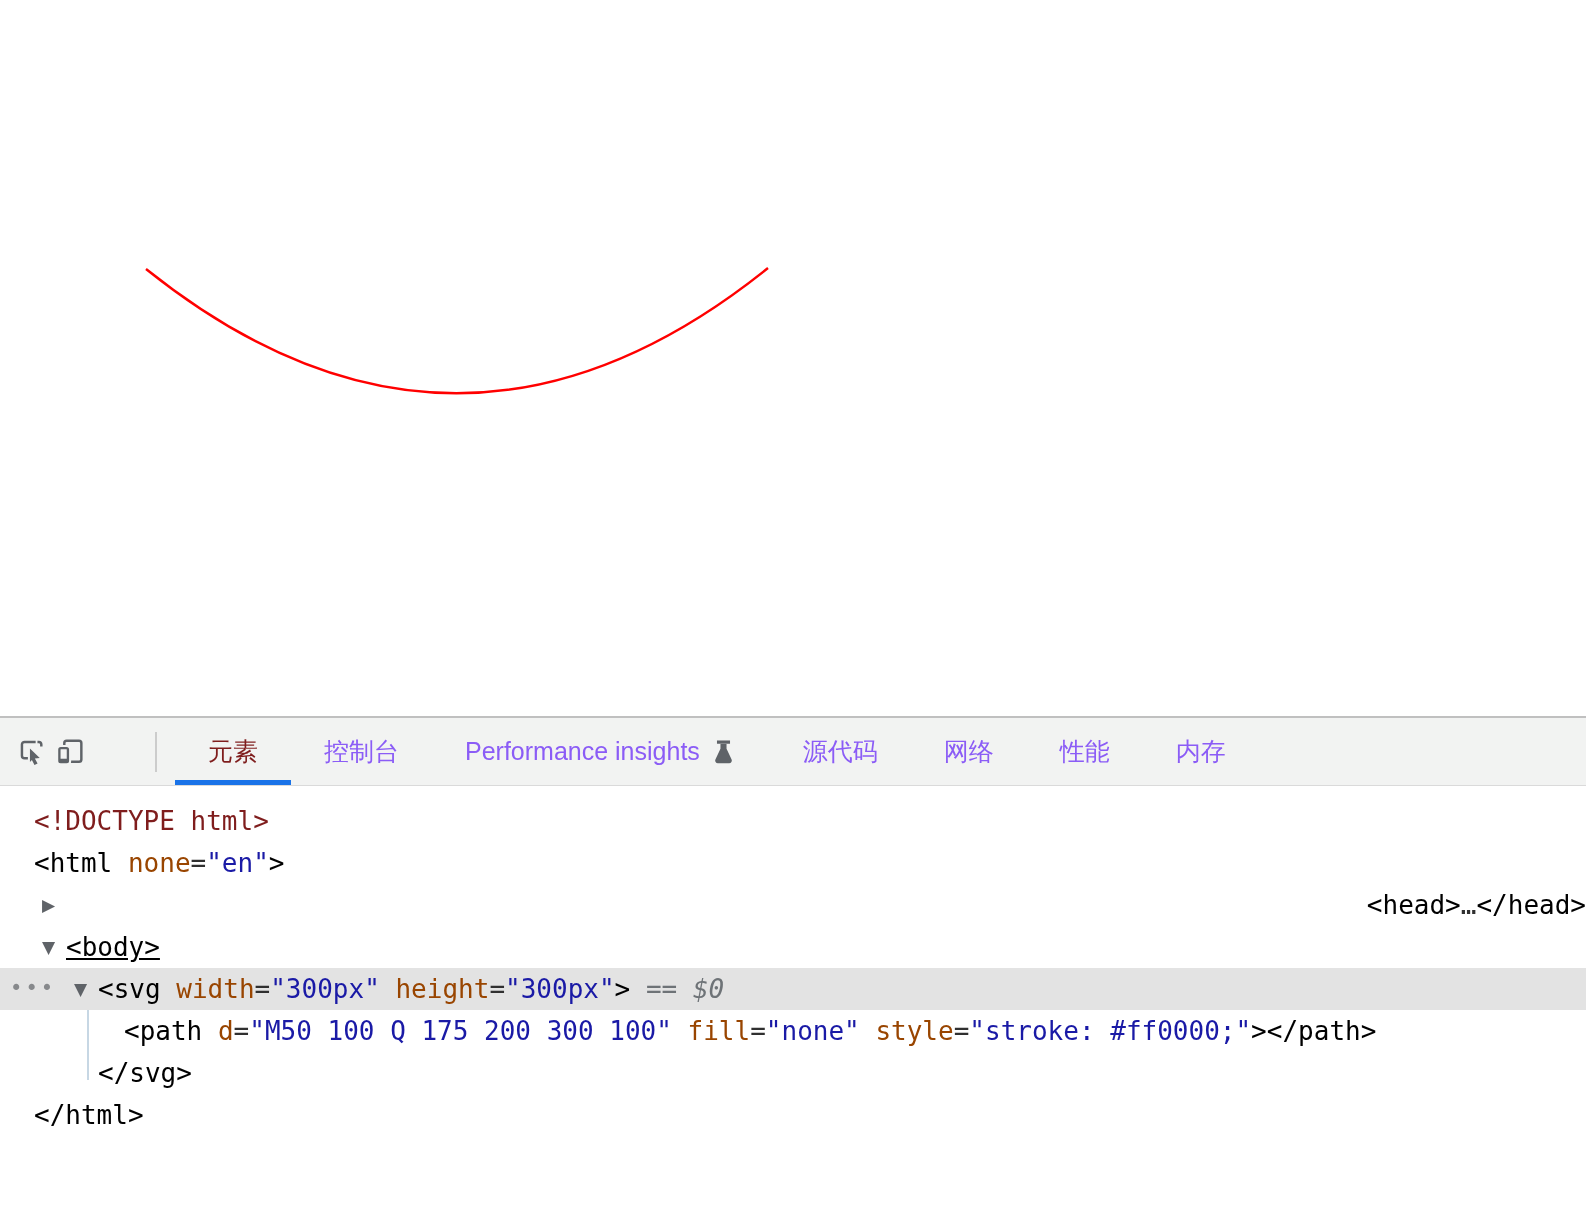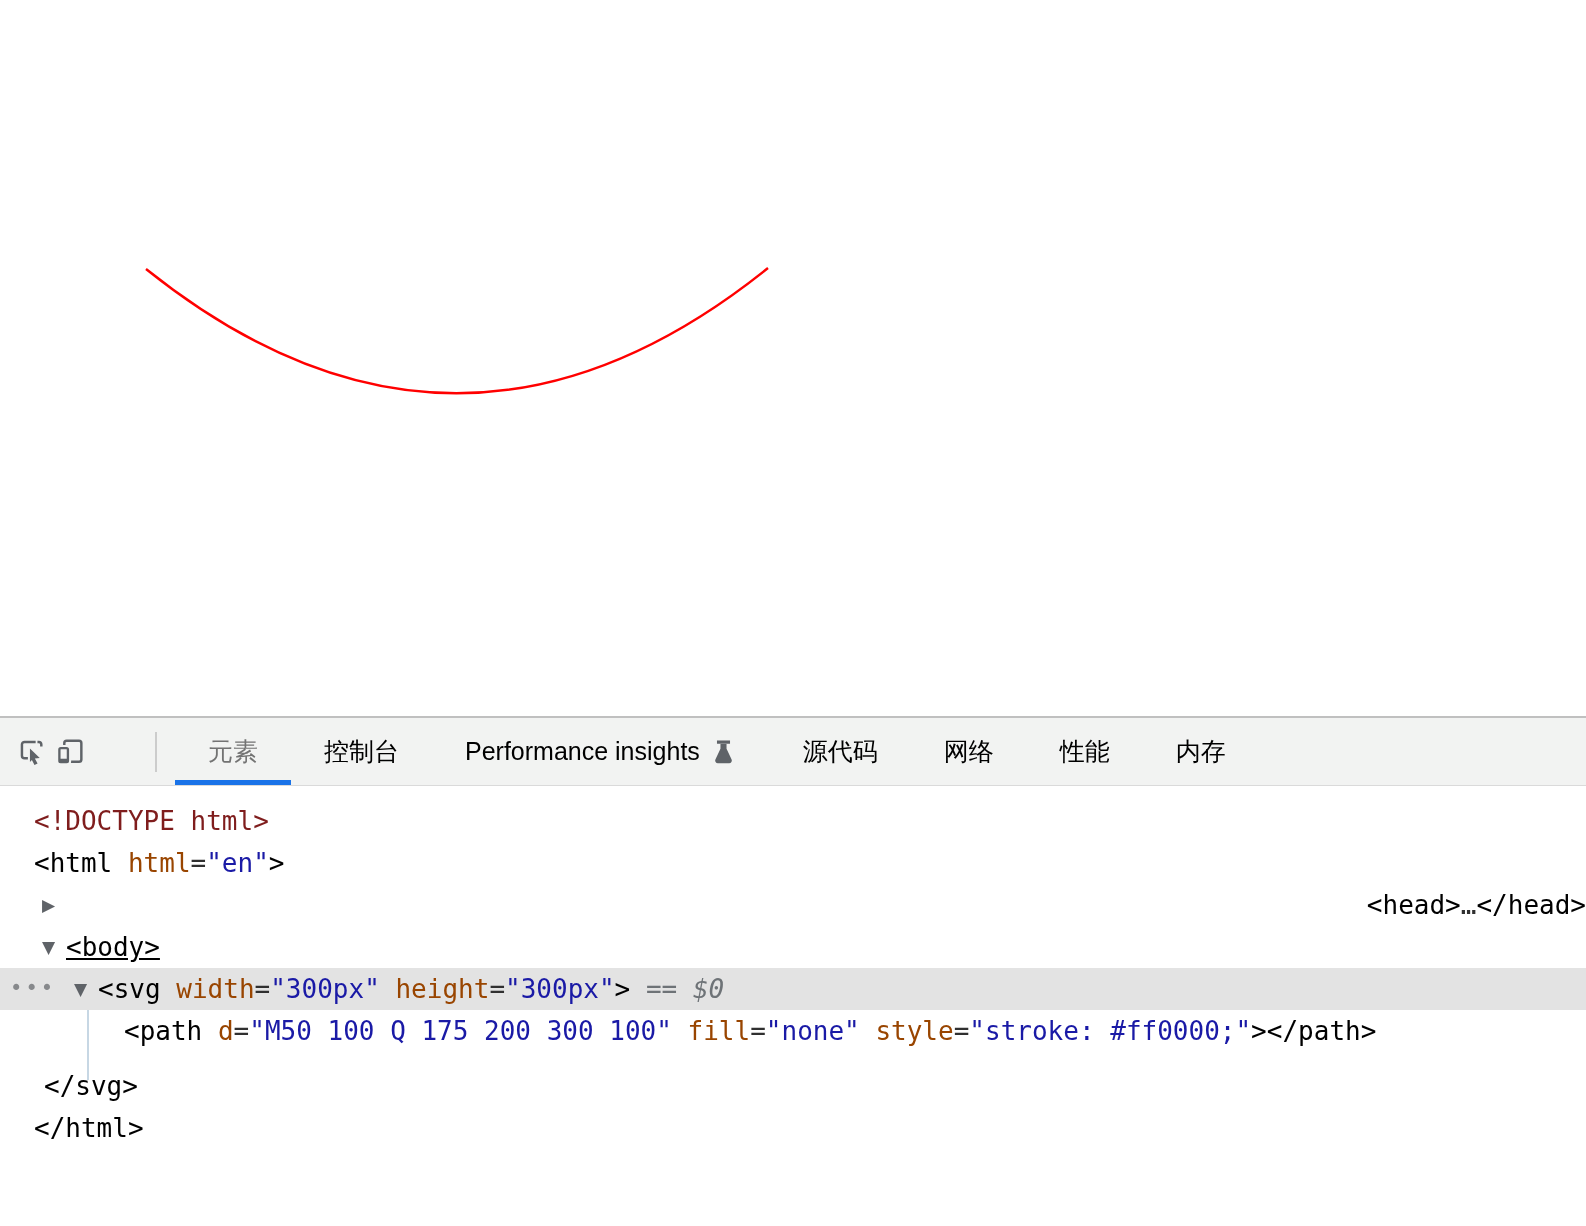--- a/index.html
+++ b/index.html
@@ -17,22 +17,22 @@
   
   .dt-toolbar { height:68px; background:#f2f3f2; border-bottom:1px solid #dadada;
                 display:flex; align-items:stretch; position:relative; }
   .icon-btn { width:34px; height:34px; align-self:center; display:flex; align-items:center;
               justify-content:center; cursor:pointer; }
   .icon-btn.inspect { margin-left:14px; }
   .icon-btn.device  { margin-left:5px; }
   .toolbar-sep { width:2px; height:40px; background:#cccccc; align-self:center; margin-left:68px; }
   .tabs { display:flex; align-items:stretch; margin-left:18px; height:100%; }
   .tab { position:relative; display:flex; align-items:center; padding:0 33px;
-         font-size:25px; color:#000000; cursor:pointer; white-space:nowrap; }
-  .tab.active { color:#737373; }
+         font-size:25px; color:#8b5cf6; cursor:pointer; white-space:nowrap; }
+  .tab.active { color:#7f1d1d; }
   .tab .underline { position:absolute; left:0; right:0; bottom:0; height:5px; background:#1a73e8; }
   .tab .flask { margin-left:10px; display:inline-flex; }
 
   
   .dom-tree { position:relative; padding-top:14px; background:#fff;
               font-family:"DejaVu Sans Mono","Liberation Mono",monospace;
               font-size:26px; }
   .dom-row { position:relative; height:42px; cursor:pointer; }
   .dom-row.selected { background:#e3e3e3; }
   .dom-line { position:relative; height:42px; line-height:42px; white-space:nowrap; }
@@ -114,38 +114,38 @@
         </div>
       </div>
   </div>
 
   <div class="dom-tree">
     <div class="indent-guide"></div>
   <div class="dom-row">
         <div class="dom-line" style="padding-left: 34px;"><span class="tk-doctype">&lt;!DOCTYPE html&gt;</span></div>
       </div>
       <div class="dom-row">
-        <div class="dom-line" style="padding-left: 34px;"><span class="tk-tag">&lt;html</span><span class="tk-plain"> </span><span class="tk-attr">html</span><span class="tk-plain">=</span><span class="tk-val">"en"</span><span class="tk-tag">&gt;</span></div>
+        <div class="dom-line" style="padding-left: 34px;"><span class="tk-tag">&lt;html</span><span class="tk-plain"> </span><span class="tk-attr">none</span><span class="tk-plain">=</span><span class="tk-val">"en"</span><span class="tk-tag">&gt;</span></div>
       </div>
       <div class="dom-row">
         <span class="tw-arrow" style="left: 42px;">▶</span>
         <div class="dom-line" style="padding-left: 72px; text-align: right;"><span class="tk-tag">&lt;head&gt;</span><span class="tk-plain">…</span><span class="tk-tag">&lt;/head&gt;</span></div>
       </div>
       <div class="dom-row">
         <span class="tw-arrow" style="left: 42px;">▼</span>
         <div class="dom-line" style="padding-left: 66px; text-decoration: underline;"><span class="tk-tag">&lt;body&gt;</span></div>
       </div>
       <div class="dom-row selected">
         <span class="gutter-dots">•••</span>
         <span class="tw-arrow" style="left: 74px;">▼</span>
         <div class="dom-line" style="padding-left: 98px;"><span class="tk-tag">&lt;svg</span><span class="tk-plain"> </span><span class="tk-attr">width</span><span class="tk-plain">=</span><span class="tk-val">"300px"</span><span class="tk-plain"> </span><span class="tk-attr">height</span><span class="tk-plain">=</span><span class="tk-val">"300px"</span><span class="tk-tag">&gt;</span><span class="tk-hint"> == </span><span class="tk-hint">$0</span></div>
       </div>
       <div class="dom-row">
         <div class="dom-line" style="padding-left: 124px;"><span class="tk-tag">&lt;path</span><span class="tk-plain"> </span><span class="tk-attr">d</span><span class="tk-plain">=</span><span class="tk-val">"M50 100 Q 175 200 300 100"</span><span class="tk-plain"> </span><span class="tk-attr">fill</span><span class="tk-plain">=</span><span class="tk-val">"none"</span><span class="tk-plain"> </span><span class="tk-attr">style</span><span class="tk-plain">=</span><span class="tk-val">"stroke: #ff0000;"</span><span class="tk-tag">&gt;&lt;/path&gt;</span></div>
       </div>
       <div class="dom-row">
-        <div class="dom-line" style="padding-left: 44px; margin-top: 13px;"><span class="tk-tag">&lt;/svg&gt;</span></div>
+        <div class="dom-line" style="padding-left: 98px;"><span class="tk-tag">&lt;/svg&gt;</span></div>
       </div>
       <div class="dom-row">
         <div class="dom-line" style="padding-left: 34px;"><span class="tk-tag">&lt;/html&gt;</span></div>
       </div>
     </div>
 </div>
 
 </body></html>

